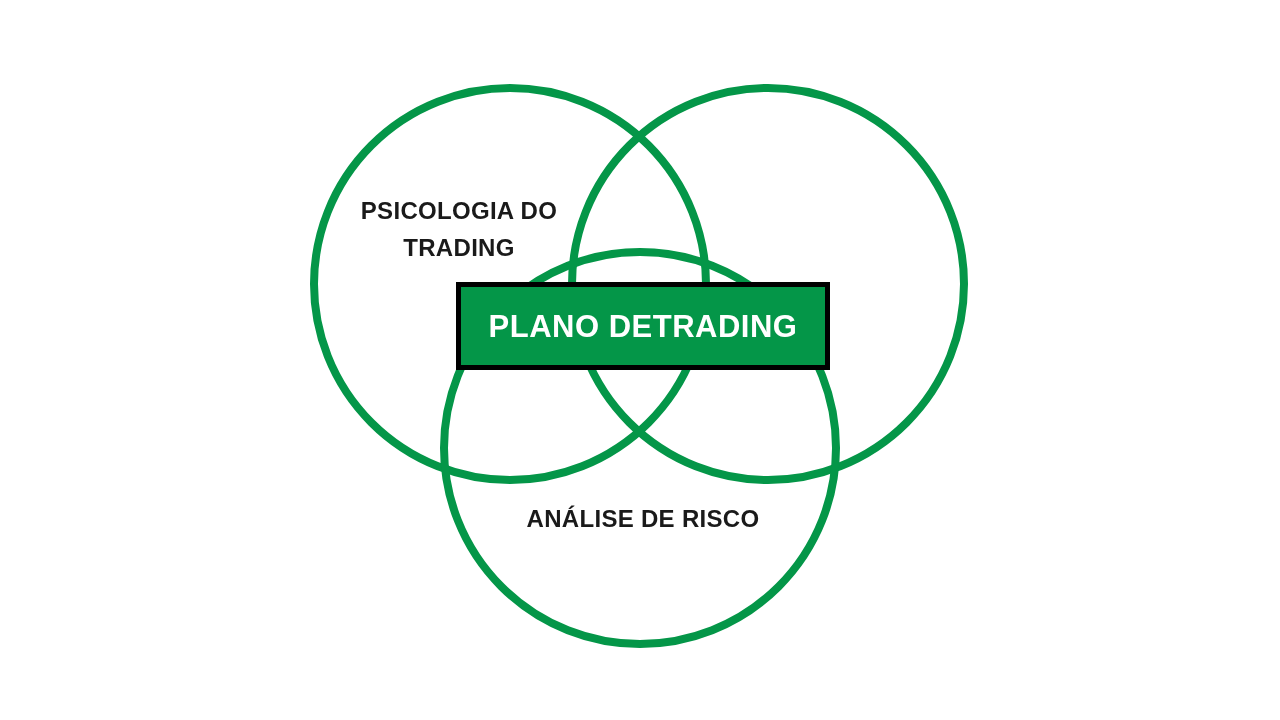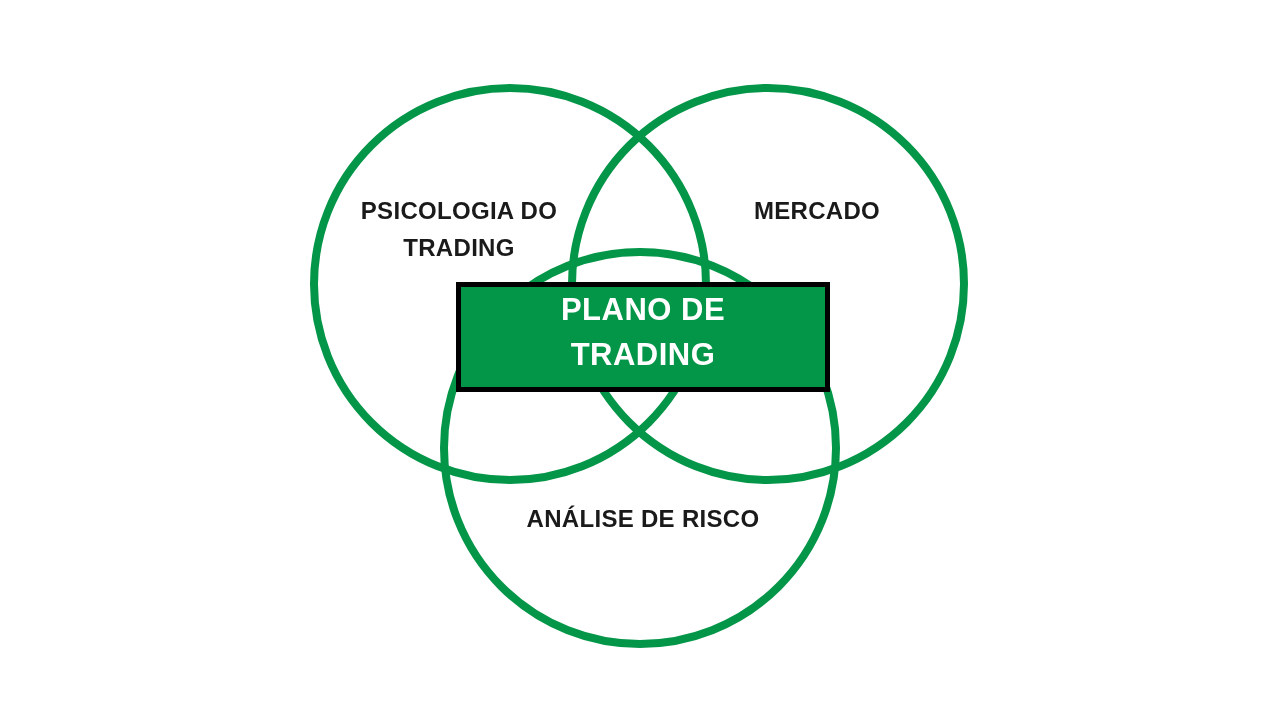--- a/index.html
+++ b/index.html
@@ -44,54 +44,53 @@
     white-space: nowrap;
   }
   .label-psych  { left: 334px; top: 192px; width: 250px; }
   .label-market { left: 692px; top: 192px; width: 250px; }
   .label-risk   { left: 478px; top: 500px; width: 330px; }
   .center-box {
     position: absolute;
     left: 456px;
     top: 282px;
     width: 374px;
-    height: 110px;
+    height: 88px;
     box-sizing: border-box;
     background: var(--accent);
     border: 5px solid var(--ink);
     color: var(--paper);
     font-weight: 700;
     font-size: 31px;
     line-height: 45px;
     letter-spacing: 0.5px;
     display: flex;
-    flex-direction: column;
+    flex-direction: row;
     align-items: center;
-    justify-content: flex-start;
+    justify-content: center;
     text-align: center;
   }
 </style>
 </head>
 <body>
 
 <div class="canvas">
 
   <svg class="rings" viewBox="0 0 1280 720" aria-hidden="true">
     <circle class="ring" cx="510" cy="284" r="196"></circle>
     <circle class="ring" cx="768" cy="284" r="196"></circle>
     <circle class="ring" cx="640" cy="448" r="196"></circle>
   </svg>
 
   <div class="label label-psych">
     <div>PSICOLOGIA DO</div>
     <div>TRADING</div>
   </div>
 
   <div class="label label-market">
-    <div>MERCADO</div>
   </div>
 
   <div class="label label-risk">
     <div>ANÁLISE DE RISCO</div>
   </div>
 
   <div class="center-box">
     <div>PLANO DE</div>
     <div>TRADING</div>
   </div>

